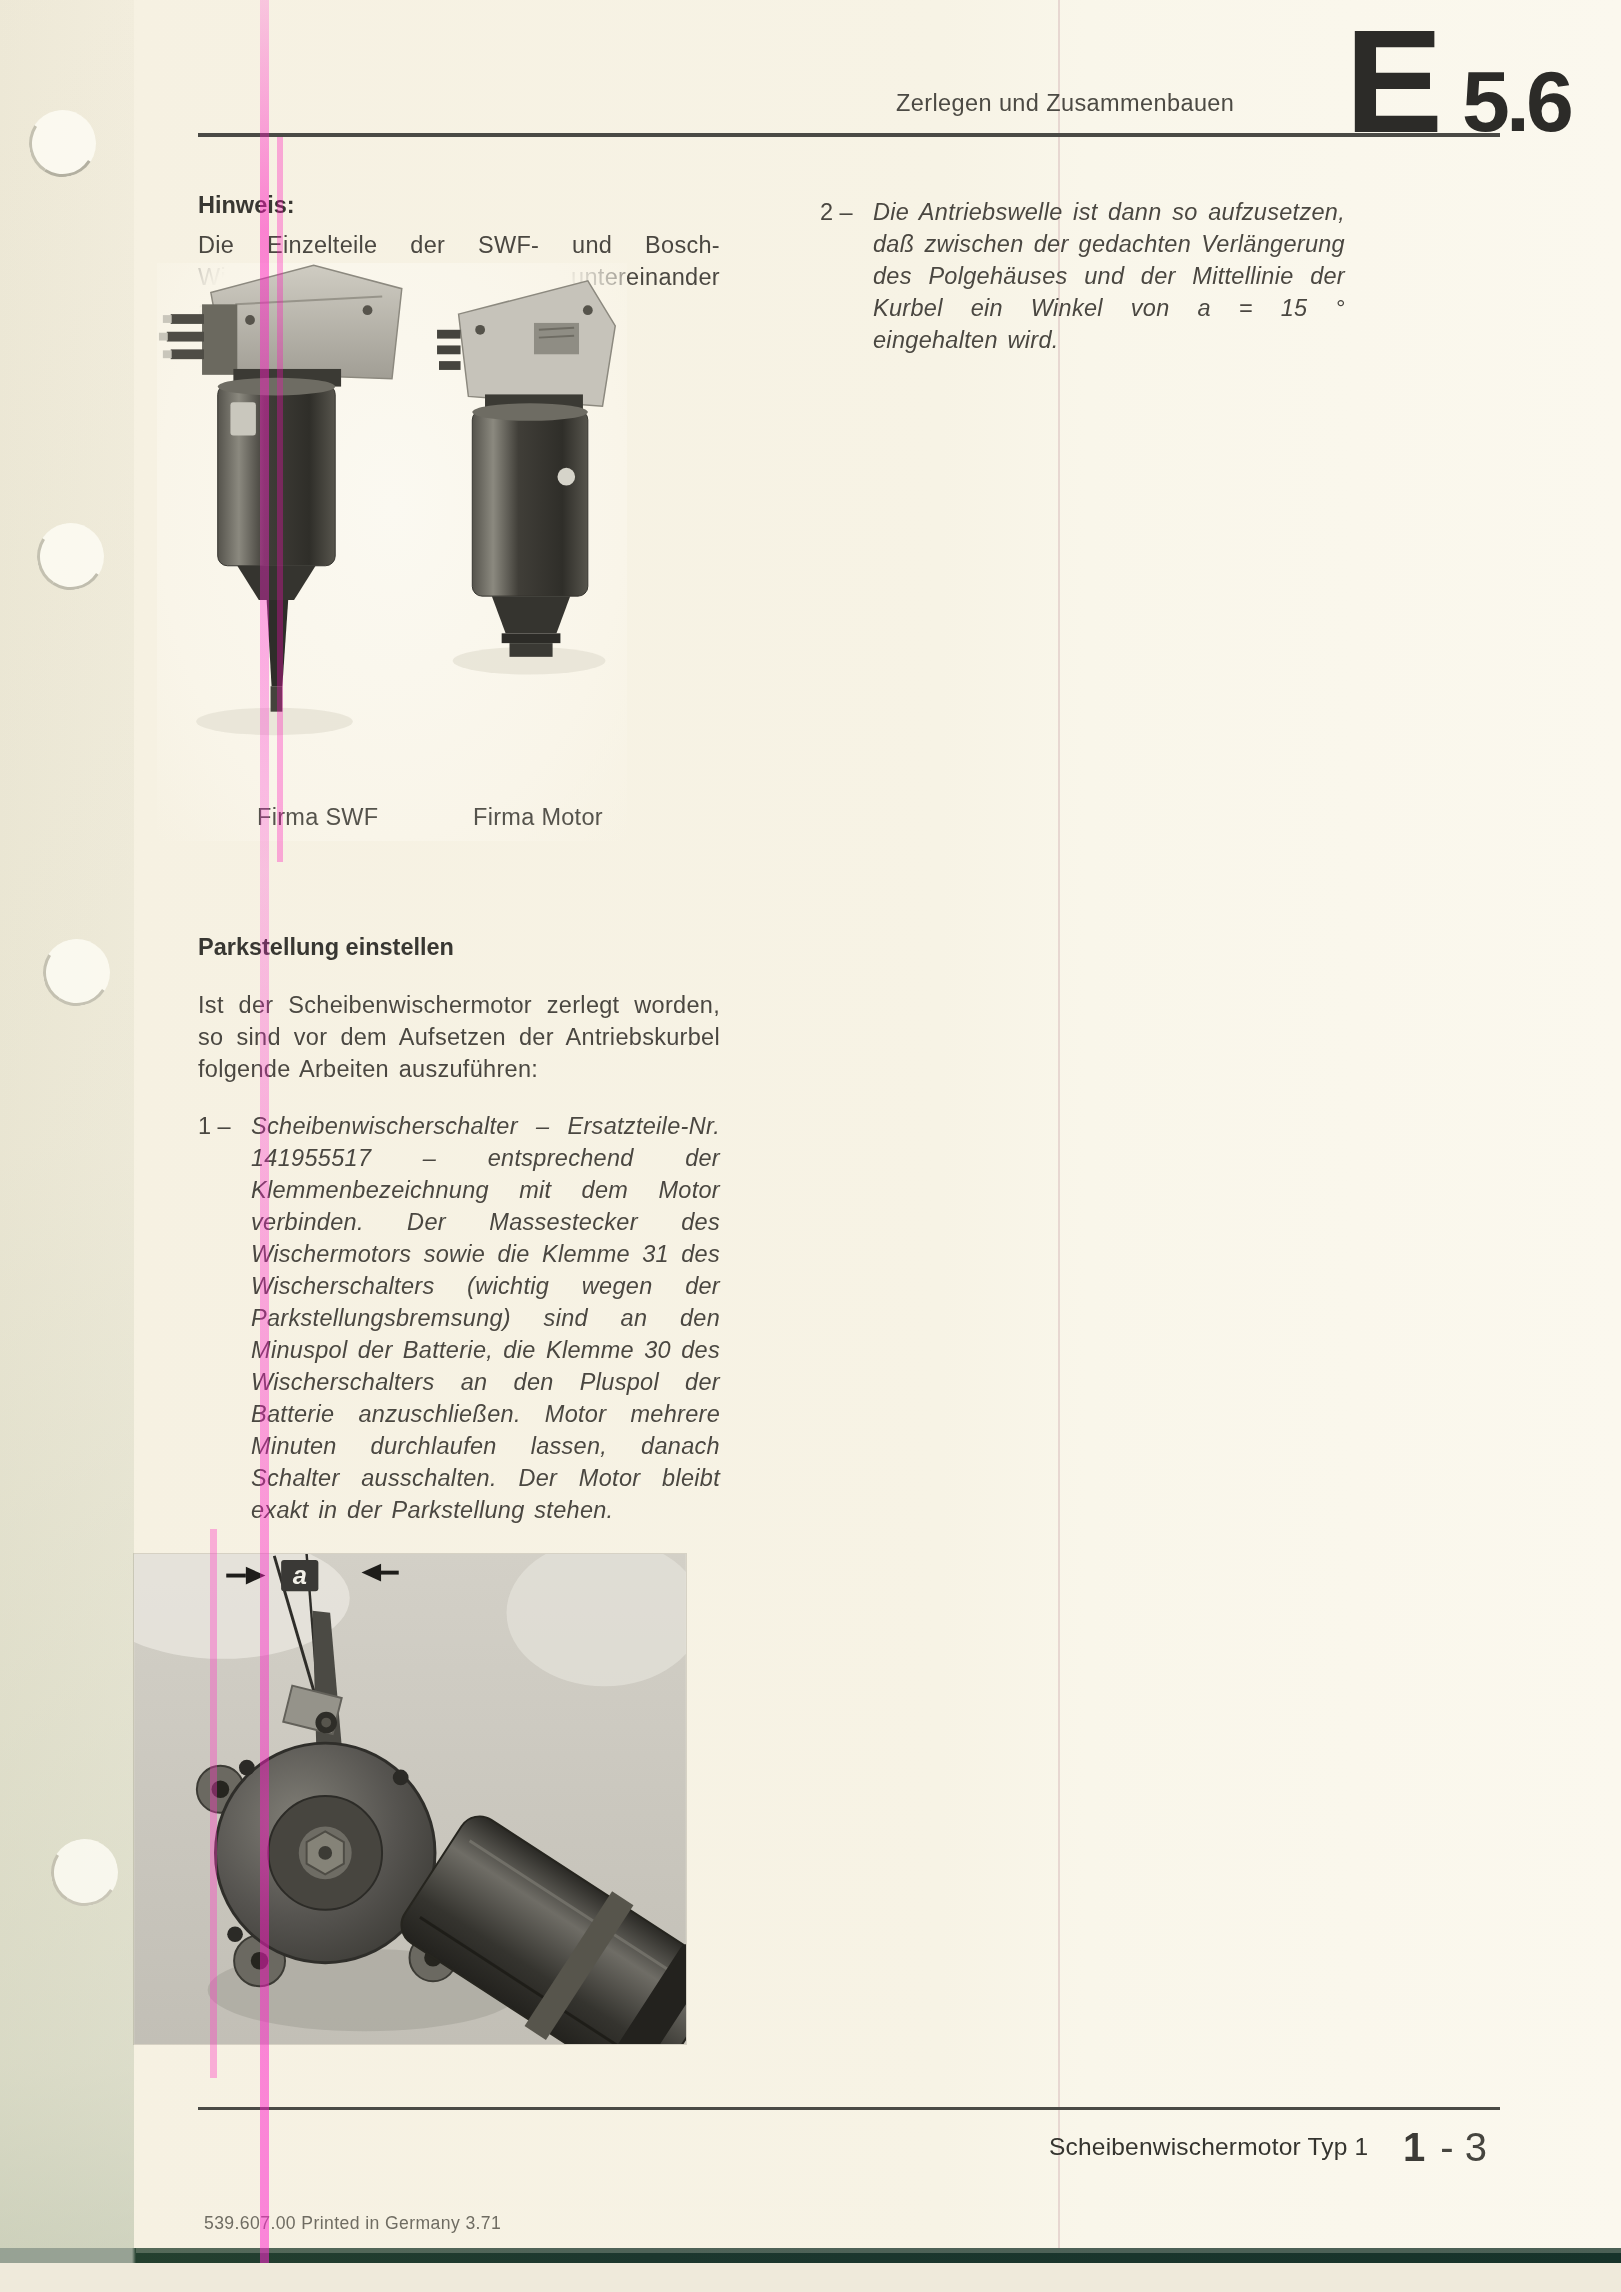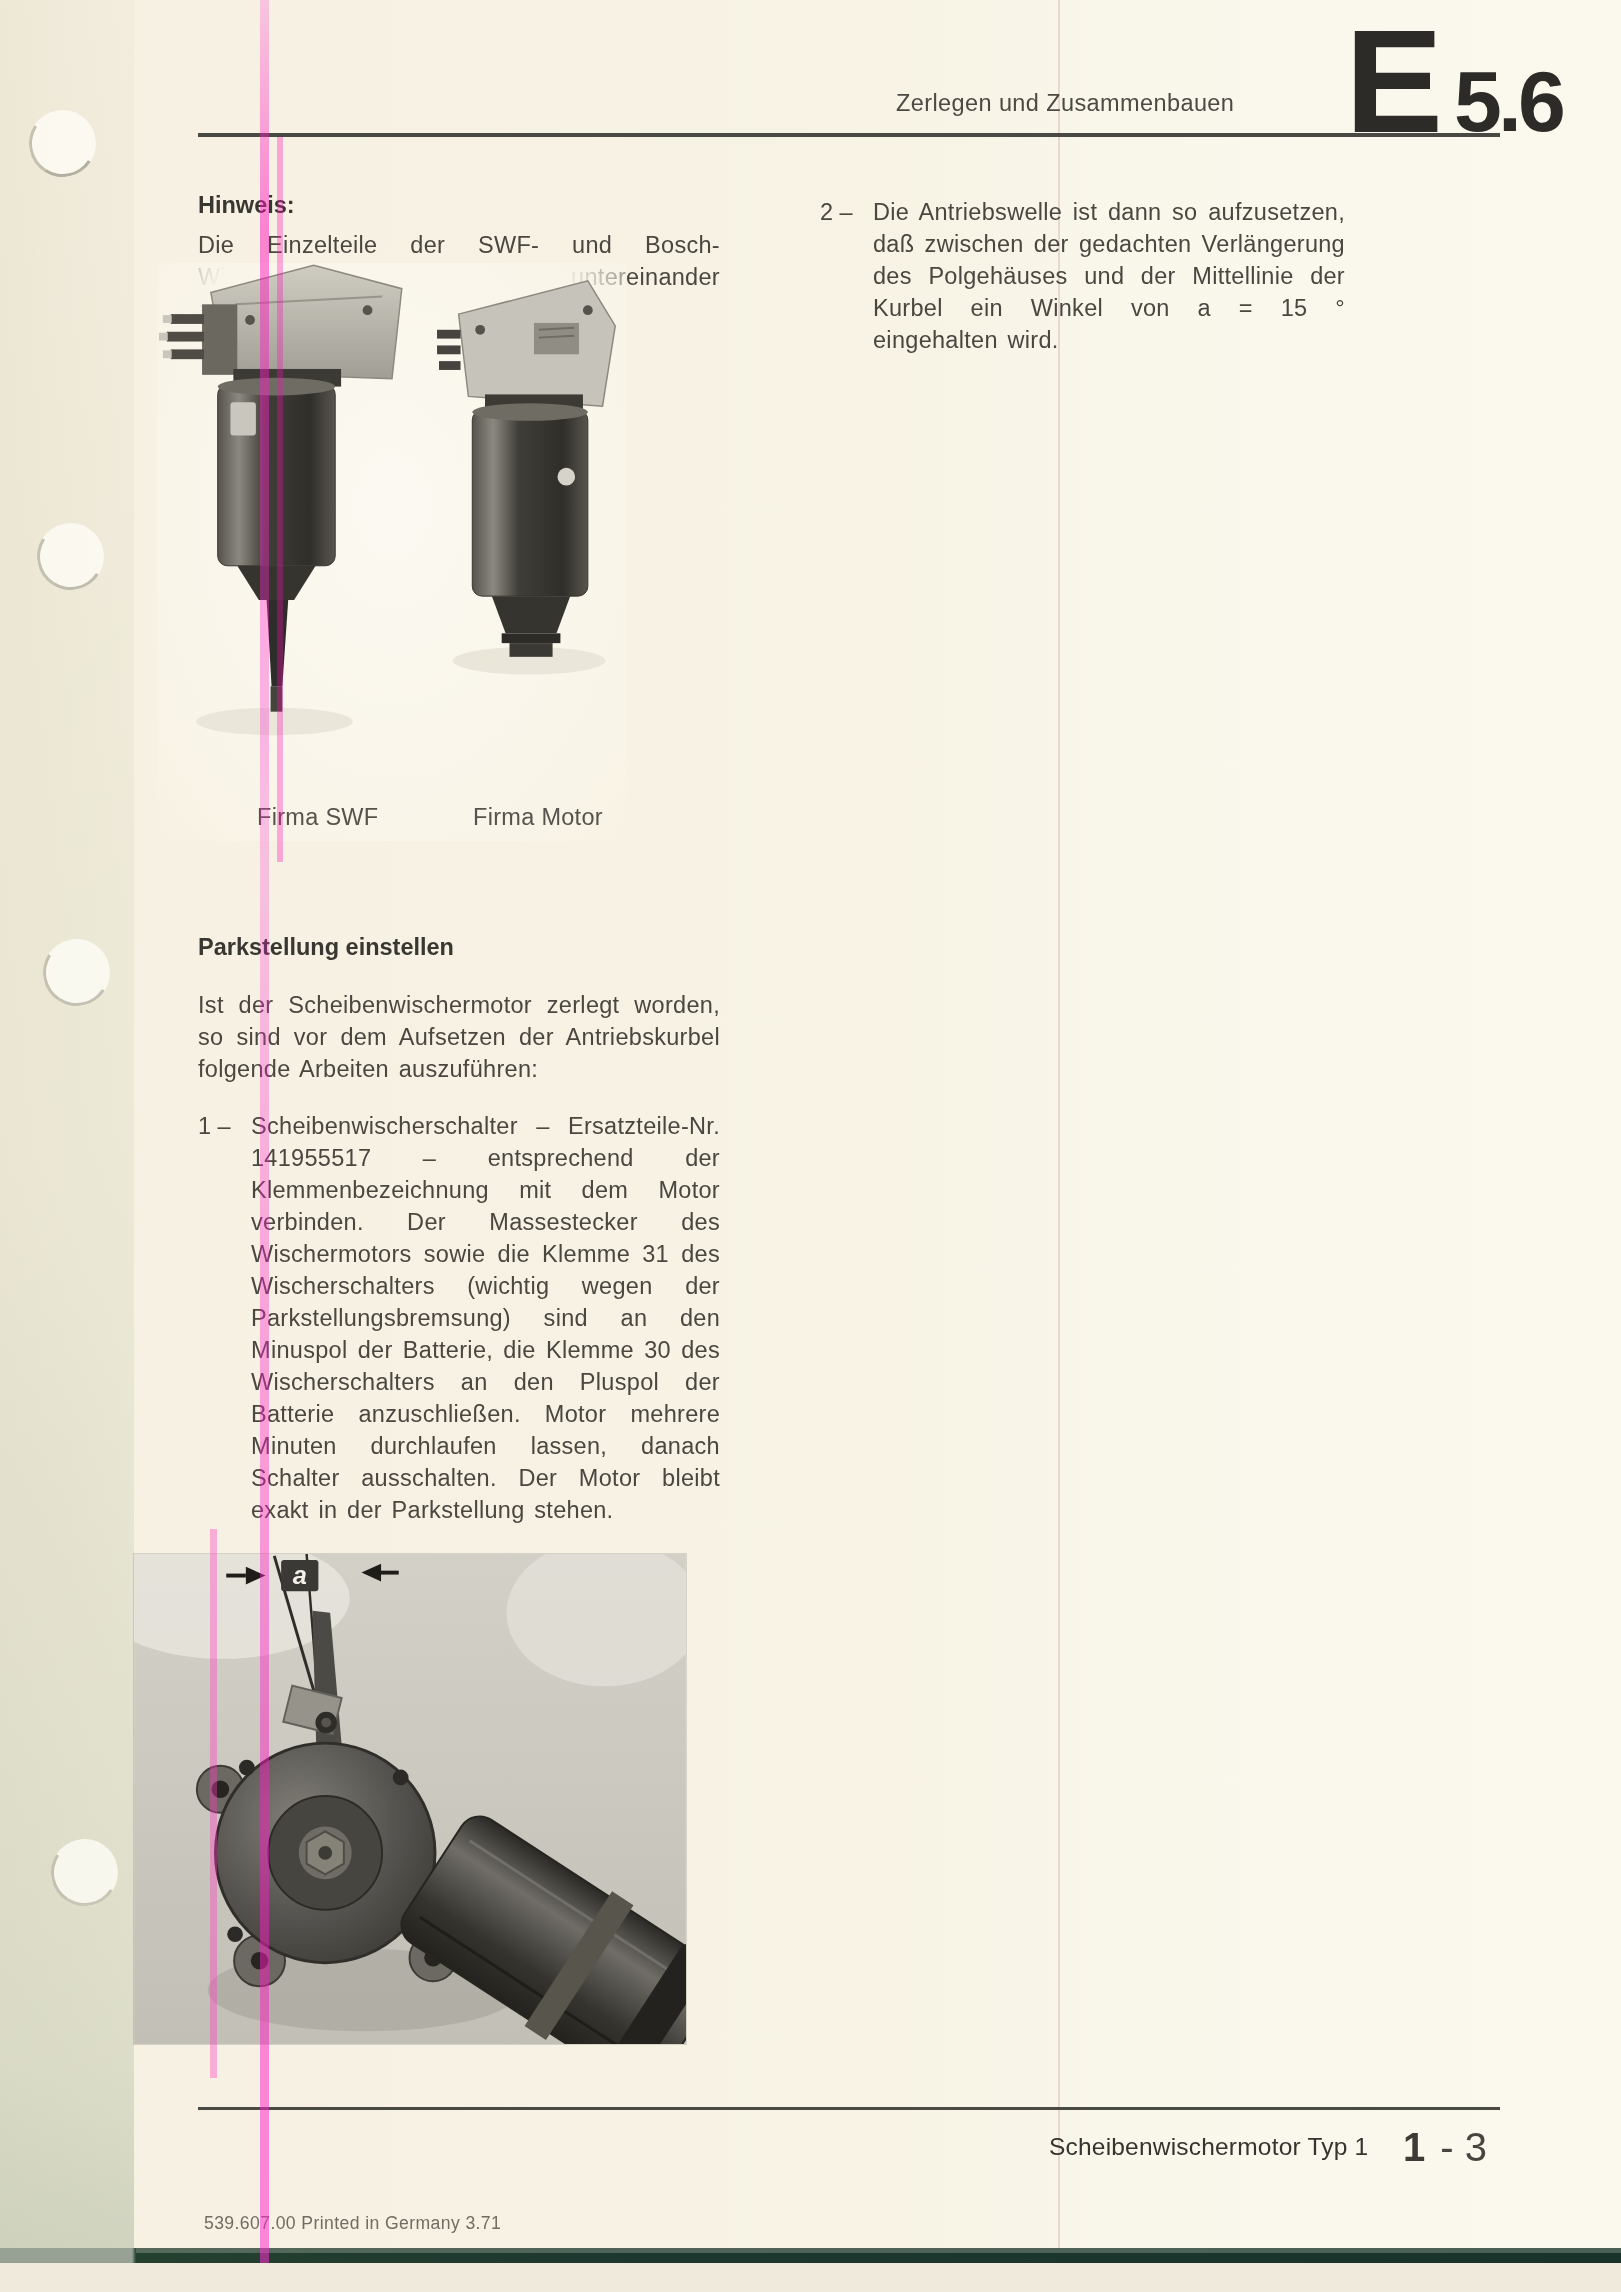--- a/index.html
+++ b/index.html
@@ -17,31 +17,31 @@
          border:3.9px solid transparent;border-bottom-color:#b3b0a1;border-left-color:#c4c1b1;
          transform:rotate(-12deg);}
   .punch.p1{left:29px;top:110px;}
   .punch.p2{left:37px;top:523px;border-bottom-color:#c0bdae;}
   .punch.p3{left:43px;top:939px;border-bottom-color:#c5c2b3;}
   .punch.p4{left:51px;top:1839px;border-bottom-color:#c9c6b7;}
   
   .header-title{position:absolute;left:896px;top:90px;font-size:23.5px;color:#4c4a44;letter-spacing:0.4px;}
   .code-tab{position:absolute;left:1345px;top:0;height:135px;display:flex;align-items:flex-end;color:#2c2b28;}
   .code-letter{font-weight:bold;font-size:147px;line-height:.73;}
-  .code-number{font-weight:bold;font-size:86px;line-height:.78;letter-spacing:-3.9px;margin-left:11px;}
+  .code-number{font-weight:bold;font-size:86px;line-height:.78;letter-spacing:-3.9px;margin-left:19px;}
   .rule{position:absolute;left:198px;width:1302px;height:3.9px;background:#4a4a45;}
   .rule.top{top:133px;}
   .rule.bottom{top:2107px;height:2.9px;}
   
   .txt{font-size:23.5px;line-height:32px;color:#4a4741;letter-spacing:0.3px;word-spacing:2.9px;text-align:justify;}
   .note-block{position:absolute;left:198px;top:192px;width:522px;}
   .note-heading{font-size:23.5px;font-weight:bold;color:#383732;margin-bottom:9.8px;}
   .step2-block{position:absolute;left:820px;top:196px;width:525px;display:flex;}
   .step-num{flex:0 0 53px;font-size:23.5px;line-height:32px;color:#4a4741;}
-  .step-body{flex:1;}
+  .step-body{flex:1;font-style:italic;}
   .section-block{position:absolute;left:198px;top:931px;width:522px;}
   .section-heading{font-size:23.5px;line-height:32px;font-weight:bold;color:#383732;margin-bottom:25.5px;}
   .intro{margin-bottom:25.5px;}
   .step1{display:flex;}
   
   .figure1{position:absolute;left:157px;top:263px;width:470px;height:578px;
            background:radial-gradient(ellipse at 50% 42%,#fbf9f1 0%,#f9f5e9 70%,rgba(249,245,233,0) 100%);}
   .caption{position:absolute;top:541px;font-size:23.5px;color:#55534c;letter-spacing:0.3px;}
   .caption.swf{left:100px;}
   .caption.bosch{left:316px;}

